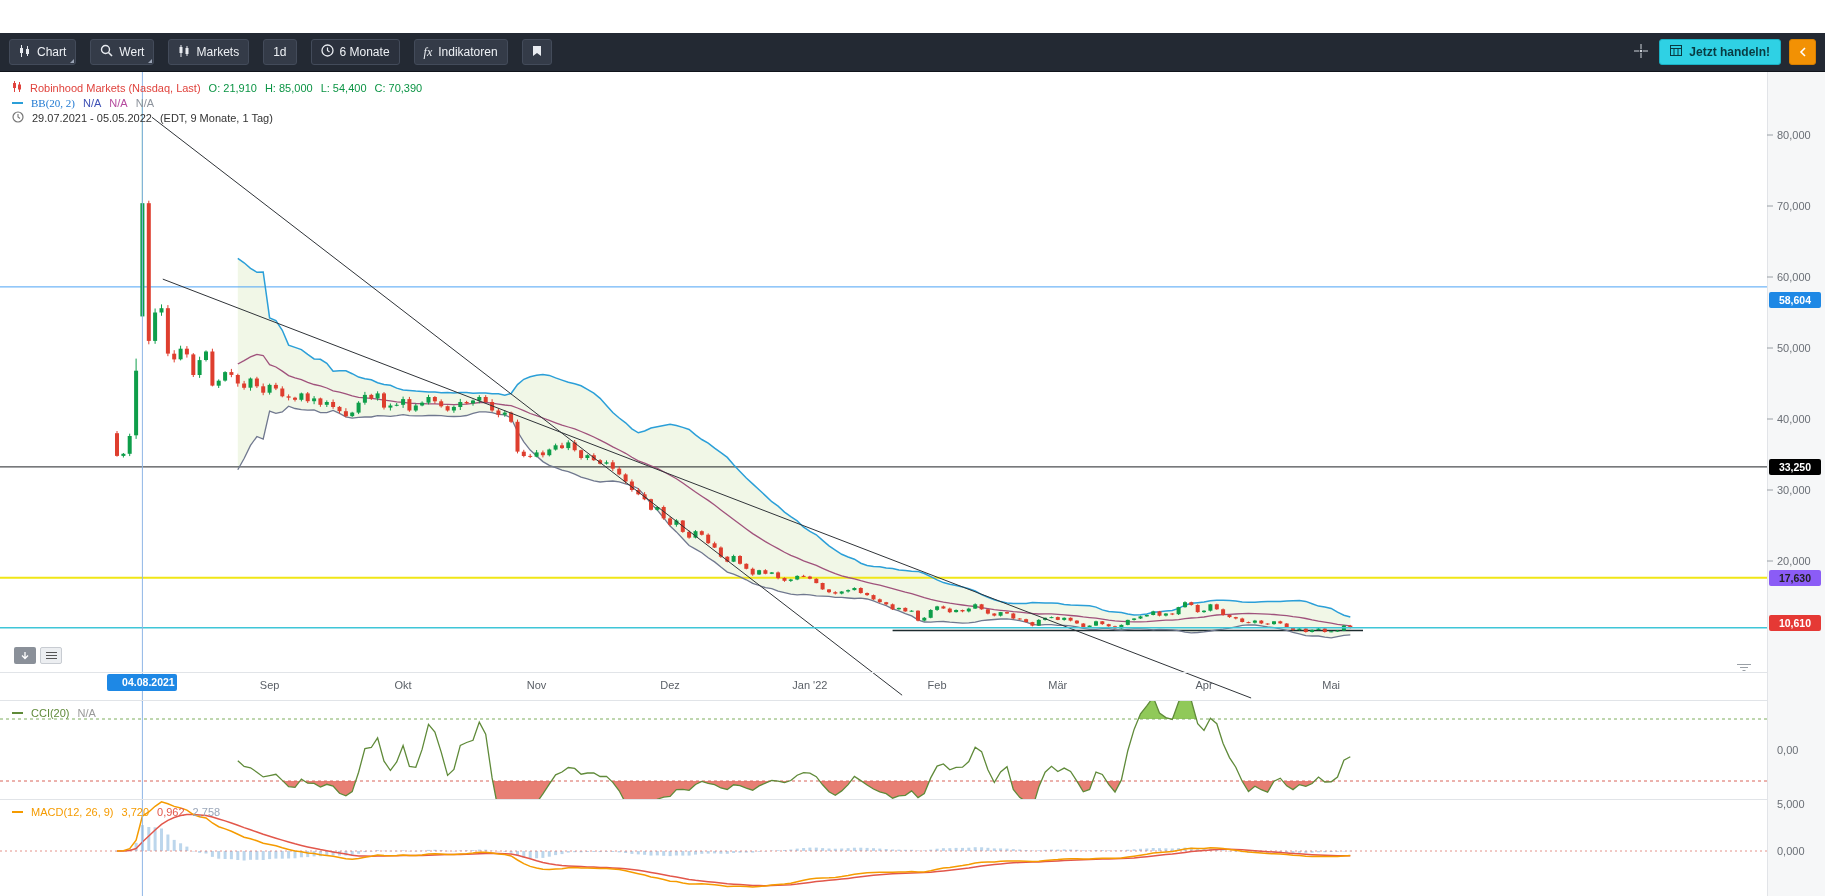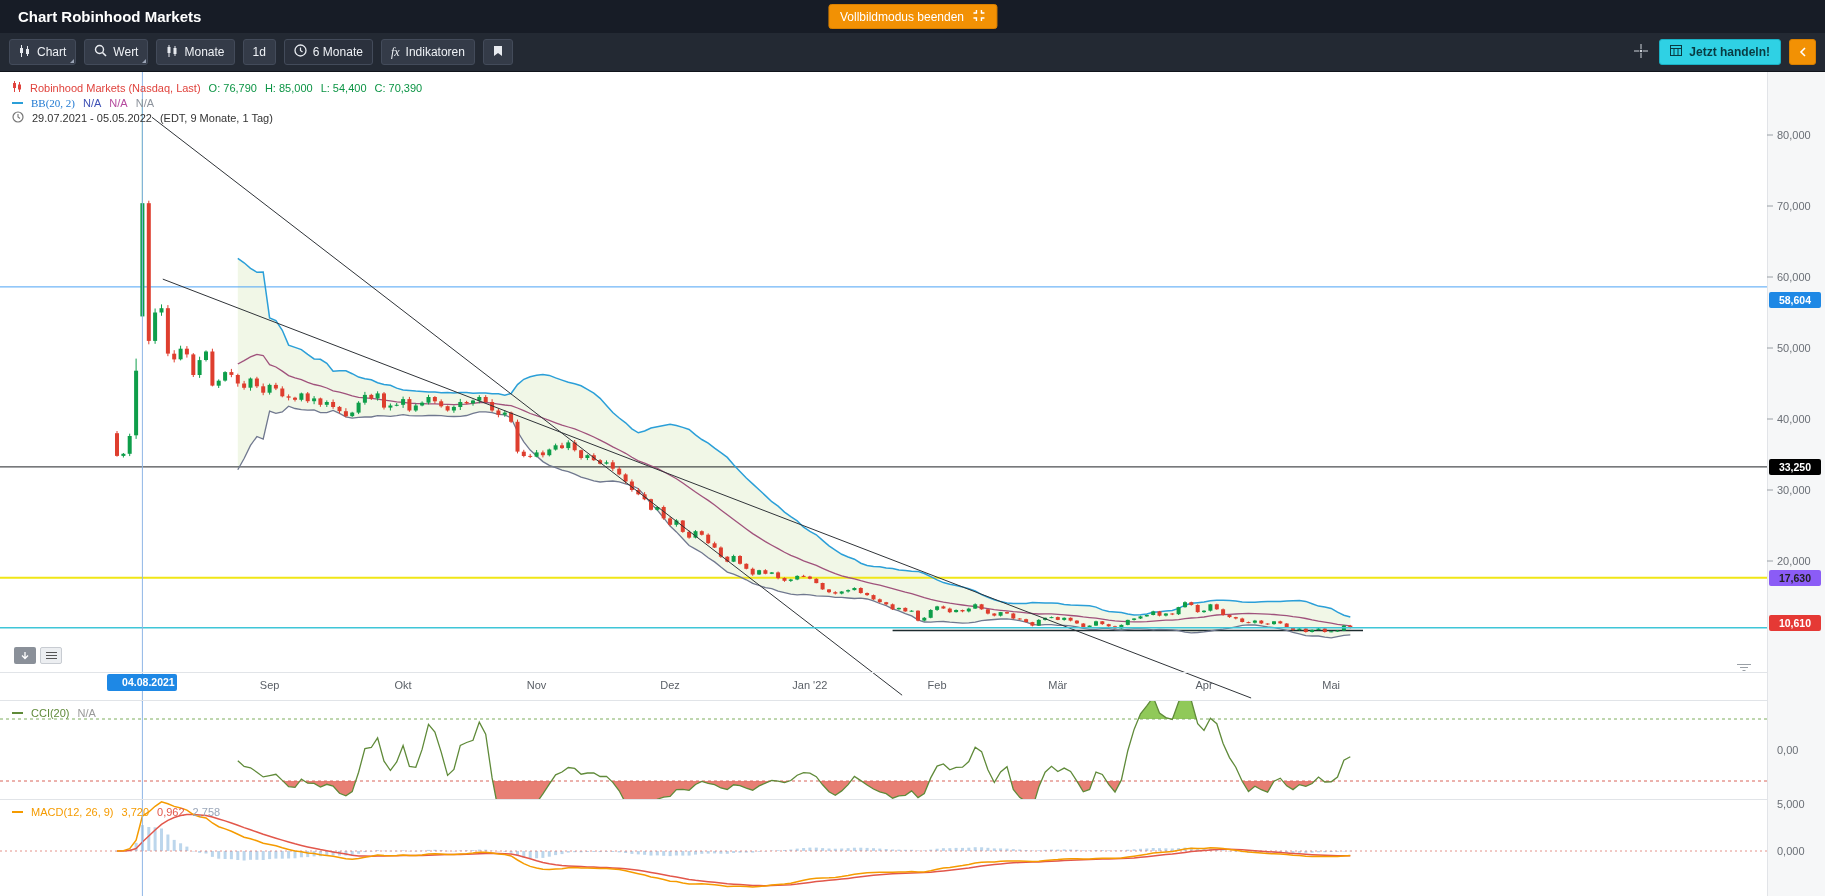--- a/index.html
+++ b/index.html
@@ -17,21 +17,21 @@
             padding:0 11px; cursor:pointer; }
 
   
   .toolbar { position:absolute; top:33px; left:0; width:1825px; height:39px;
              background:#232933; border-bottom:1px solid #10141b;
              display:flex; align-items:center; justify-content:space-between;
              padding:0 9px; }
   .tb-left, .tb-right { display:flex; align-items:center; }
   .tb-btn { position:relative; height:26px; background:#343b48; border:1px solid #434b5a;
             border-radius:3px; color:#eef1f5; font-size:12px; display:inline-flex;
-            align-items:center; gap:6px; padding:0 9px; margin-right:8px; cursor:pointer;
+            align-items:center; gap:6px; padding:0 9px; margin-right:14px; cursor:pointer;
             white-space:nowrap; }
   .tb-btn.active { background:#2b313d; }
   .corner { position:absolute; right:1px; bottom:1px; width:0; height:0;
             border-left:4px solid transparent; border-bottom:4px solid #9aa4b5; }
   .fx-ic { font-style:italic; font-family:"Liberation Serif", serif; font-size:12px; }
   .icon-btn { background:none; border:none; margin-right:10px; cursor:pointer; display:flex; }
   .trade-btn { height:26px; background:#2fd1e4; border:1px solid #19b0c4; border-radius:3px;
             color:#083b42; font-size:12px; font-weight:bold; display:inline-flex;
             align-items:center; gap:7px; padding:0 10px; margin-right:8px; cursor:pointer; }
   .collapse-btn { height:26px; width:27px; background:#f29104; border:1px solid #d87f00;
@@ -71,31 +71,20 @@
   .mini-btn { width:22px; height:17px; border-radius:2px; display:flex; align-items:center;
               justify-content:center; cursor:pointer; border:1px solid transparent; }
   .mini-dark { background:#8a9099; } .mini-light { background:#eceef1; border-color:#c8ccd2; }
   .axis-filter { position:absolute; left:1736px; top:586px; cursor:pointer; z-index:4; }
 </style>
 </head>
 <body>
 
 <div class="app">
 
-  <div class="topbar">
-    <span class="topbar-title">Chart Robinhood Markets</span>
-    <button class="fullscreen-btn">
-      <span>Vollbildmodus beenden</span>
-      <span>
-        <svg width="13" height="13" viewBox="0 0 13 13">
-            <path d="M4 1v3H1 M9 1v3h3 M1 9h3v3 M12 9H9v3" stroke="#fff" fill="none" stroke-width="1.4"></path>
-          </svg>
-      </span>
-    </button>
-  </div>
 
   <div class="toolbar">
     <div class="tb-left">
       <button class="tb-btn">
         <span><svg width="12" height="12">
               <line x1="2.5" y1="0" x2="2.5" y2="12" stroke="#e8ebf0"></line>
               <rect x="1" y="3" width="3" height="5" fill="#e8ebf0"></rect>
               <line x1="8.5" y1="1" x2="8.5" y2="11" stroke="#e8ebf0"></line>
               <rect x="7" y="4" width="3" height="5" fill="#e8ebf0"></rect>
             </svg></span>
@@ -110,21 +99,21 @@
         <span>Wert</span>
         <span class="corner"></span>
       </button>
       <button class="tb-btn">
         <span><svg width="12" height="12">
               <line x1="3" y1="0" x2="3" y2="12" stroke="#e8ebf0"></line>
               <rect x="1.5" y="2" width="3" height="6" fill="#e8ebf0"></rect>
               <line x1="9" y1="1" x2="9" y2="11" stroke="#e8ebf0"></line>
               <rect x="7.5" y="3" width="3" height="6" fill="#e8ebf0"></rect>
             </svg></span>
-        <span>Monate</span>
+        <span>Markets</span>
       </button>
       <button class="tb-btn">
         <span>1d</span>
       </button>
       <button class="tb-btn active">
         <span><svg width="13" height="13">
               <circle cx="6.5" cy="6.5" r="5.5" fill="none" stroke="#e8ebf0" stroke-width="1.3"></circle>
               <path d="M6.5 3.5v3l2 1.5" stroke="#e8ebf0" fill="none" stroke-width="1.2"></path>
             </svg></span>
         <span>6 Monate</span>
@@ -830,21 +819,21 @@
 
     <div class="legend">
       <div class="legend-row">
         <span><svg width="10" height="11">
               <line x1="2.5" y1="0" x2="2.5" y2="11" stroke="#e0433d"></line>
               <rect x="1" y="2" width="3" height="5" fill="#e0433d"></rect>
               <line x1="7.5" y1="1" x2="7.5" y2="11" stroke="#e0433d"></line>
               <rect x="6" y="3.5" width="3" height="5" fill="#e0433d"></rect>
             </svg></span>
         <span class="t-red">Robinhood Markets (Nasdaq, Last)</span>
-        <span class="t-green">O: 76,790</span>
+        <span class="t-green">O: 21,910</span>
         <span class="t-green">H: 85,000</span>
         <span class="t-green">L: 54,400</span>
         <span class="t-green">C: 70,390</span>
       </div>
       <div class="legend-row">
         <span class="dash" style="background:#2b9fd8"></span>
         <span class="t-blue">BB(20, 2)</span>
         <span class="na1">N/A</span>
         <span class="na2">N/A</span>
         <span class="na3">N/A</span>

